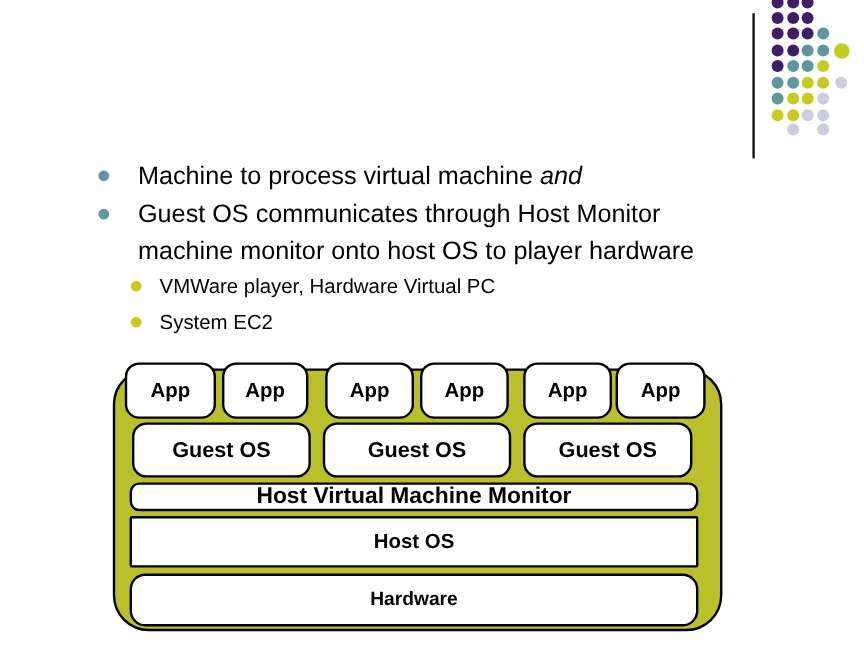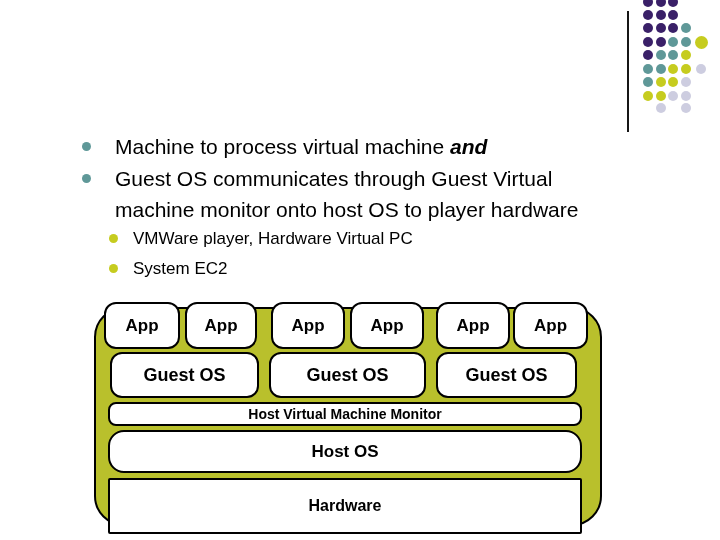--- a/index.html
+++ b/index.html
@@ -33,38 +33,38 @@
   .deco-dot.lavender { background: #CDCDE0; }
 
   
   .b-row { position: absolute; display: flex; color: #000; }
   .b-row.lvl1 { left: 82px; font-size: 21px; line-height: 31px; }
   .b-row.lvl2 { left: 109px; font-size: 17px; line-height: 30px; }
   .b-dot { flex: none; width: 9px; height: 9px; border-radius: 50%; }
   .lvl1 .b-dot { background: #5F9898; margin-top: 11px; margin-right: 24px; }
   .lvl2 .b-dot { background: #C6CC1F; margin-top: 10px; margin-right: 15px; }
   .b-text { white-space: nowrap; }
-  .emph { font-weight: bold; font-style: italic; }
+  .emph { font-weight: normal; font-style: italic; }
 
   
   .container-box {
     position: absolute; left: 94px; top: 307px; width: 508px; height: 219px;
     background: #B9C02C; border: 2px solid #000; border-radius: 30px;
   }
   .dbox {
     position: absolute; background: #fff; border: 2px solid #000;
     display: flex; align-items: center; justify-content: center;
     font-weight: bold; color: #000; white-space: nowrap;
   }
   .app-box { top: 302px; height: 47px; border-radius: 12px; font-size: 17px; }
   .gos-box { top: 352px; height: 46px; border-radius: 12px; font-size: 18px; }
   .layer-bar { left: 108px; width: 474px; }
-  .vmm    { top: 402px; height: 24px; border-radius: 8px;  font-size: 14px; text-align: right; }
-  .hostos { top: 430px; height: 43px; border-radius: 16px; font-size: 17px; text-align: right; }
-  .hw     { top: 478px; height: 56px; border-radius: 2px; font-size: 16px; }
+  .vmm    { top: 402px; height: 24px; border-radius: 8px;  font-size: 19px; text-align: right; }
+  .hostos { top: 430px; height: 43px; border-radius: 2px; font-size: 17px; text-align: right; }
+  .hw     { top: 478px; height: 44px; border-radius: 13px; font-size: 16px; }
 </style>
 </head>
 <body>
 
 <div class="slide">
 
   <div class="deco-line"></div>
   <div class="dots">
       <span class="deco-dot purple" style="left: 643px; top: -3px;"></span>
       <span class="deco-dot purple" style="left: 656px; top: -3px;"></span>
@@ -104,21 +104,21 @@
 
 
   <div class="b-row lvl1" style="top:131px">
     <span class="b-dot"></span>
     <div class="b-text"><span>Machine to process virtual machine </span><span class="emph">and</span></div>
   </div>
 
   <div class="b-row lvl1" style="top:163px">
     <span class="b-dot"></span>
     <div class="b-text">
-      <div>Guest OS communicates through Guest Virtual</div>
+      <div>Guest OS communicates through Host Monitor</div>
       <div>machine monitor onto host OS to player hardware</div>
     </div>
   </div>
 
   <div class="b-row lvl2" style="top:224px">
     <span class="b-dot"></span>
     <div class="b-text">VMWare player, Hardware Virtual PC</div>
   </div>
 
   <div class="b-row lvl2" style="top:254px">

